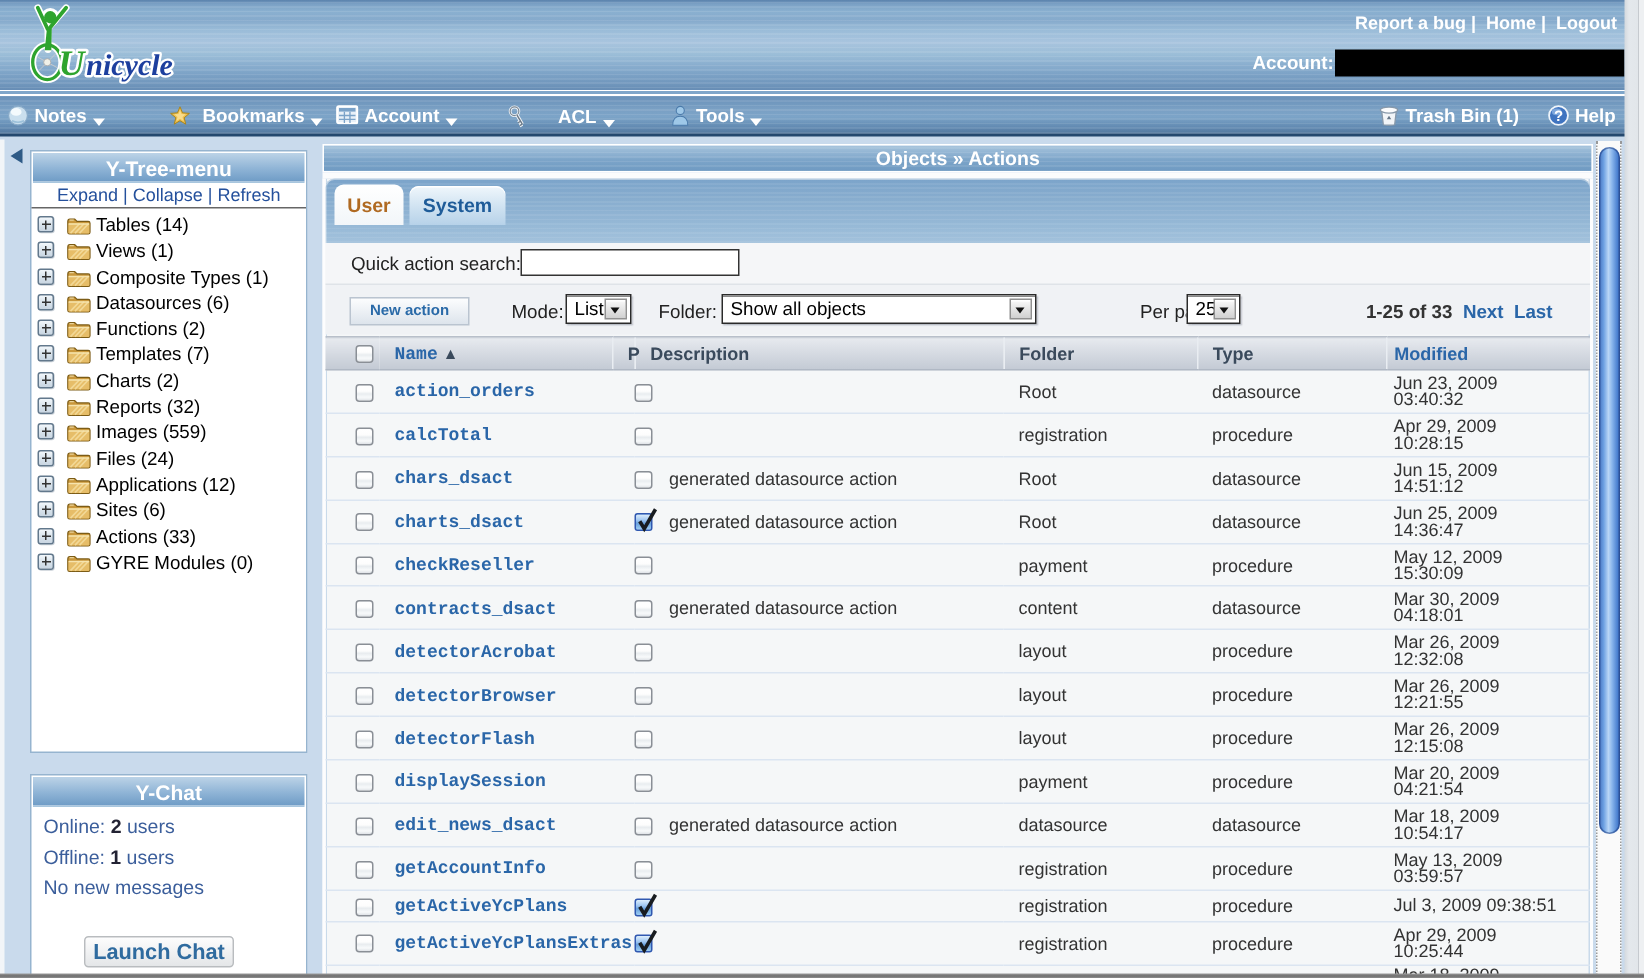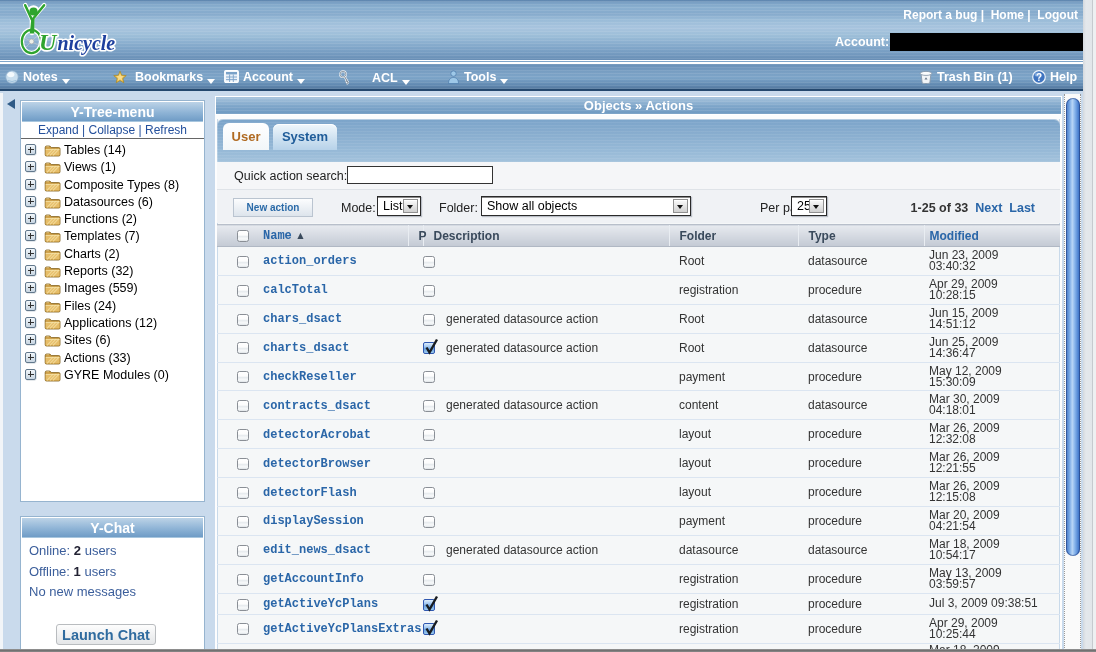--- a/index.html
+++ b/index.html
@@ -176,21 +176,21 @@
         </div>
         <div class="trow">
           <span class="plusbox"></span>
           <svg class="folder" width="17" height="14" viewBox="0 0 17 14">
             <path d="M1.2 4.6 Q1.2 3 2.6 3 L5.8 3 L7.4 4.6 L14.8 4.6 Q16 4.6 16 5.8 L16 11.8 Q16 13 14.8 13 L2.4 13 Q1.2 13 1.2 11.8 Z" fill="#c9973b" stroke="#7c5c16" stroke-width="0.8"></path>
             <path d="M2.4 3.4 L5.2 3.4 L5.2 4.2 L2.4 4.2 Z" fill="#e8d29a"></path>
             <path d="M1.6 6 L15.6 6 L15.6 11.8 Q15.6 12.6 14.8 12.6 L2.4 12.6 Q1.6 12.6 1.6 11.8 Z" fill="#e6bd68"></path>
             <path d="M3 12.4 L9 6.2 M6 12.4 L12 6.2 M9 12.4 L15 6.2" stroke="#f2d896" stroke-width="1.1"></path>
             <path d="M1.8 6.3 L15.4 6.3" stroke="#f6e4ae" stroke-width="0.9"></path>
           </svg>
-          <span class="tlabel">Composite Types (8)</span>
+          <span class="tlabel">Composite Types (1)</span>
         </div>
         <div class="trow">
           <span class="plusbox"></span>
           <svg class="folder" width="17" height="14" viewBox="0 0 17 14">
             <path d="M1.2 4.6 Q1.2 3 2.6 3 L5.8 3 L7.4 4.6 L14.8 4.6 Q16 4.6 16 5.8 L16 11.8 Q16 13 14.8 13 L2.4 13 Q1.2 13 1.2 11.8 Z" fill="#c9973b" stroke="#7c5c16" stroke-width="0.8"></path>
             <path d="M2.4 3.4 L5.2 3.4 L5.2 4.2 L2.4 4.2 Z" fill="#e8d29a"></path>
             <path d="M1.6 6 L15.6 6 L15.6 11.8 Q15.6 12.6 14.8 12.6 L2.4 12.6 Q1.6 12.6 1.6 11.8 Z" fill="#e6bd68"></path>
             <path d="M3 12.4 L9 6.2 M6 12.4 L12 6.2 M9 12.4 L15 6.2" stroke="#f2d896" stroke-width="1.1"></path>
             <path d="M1.8 6.3 L15.4 6.3" stroke="#f6e4ae" stroke-width="0.9"></path>
           </svg>

